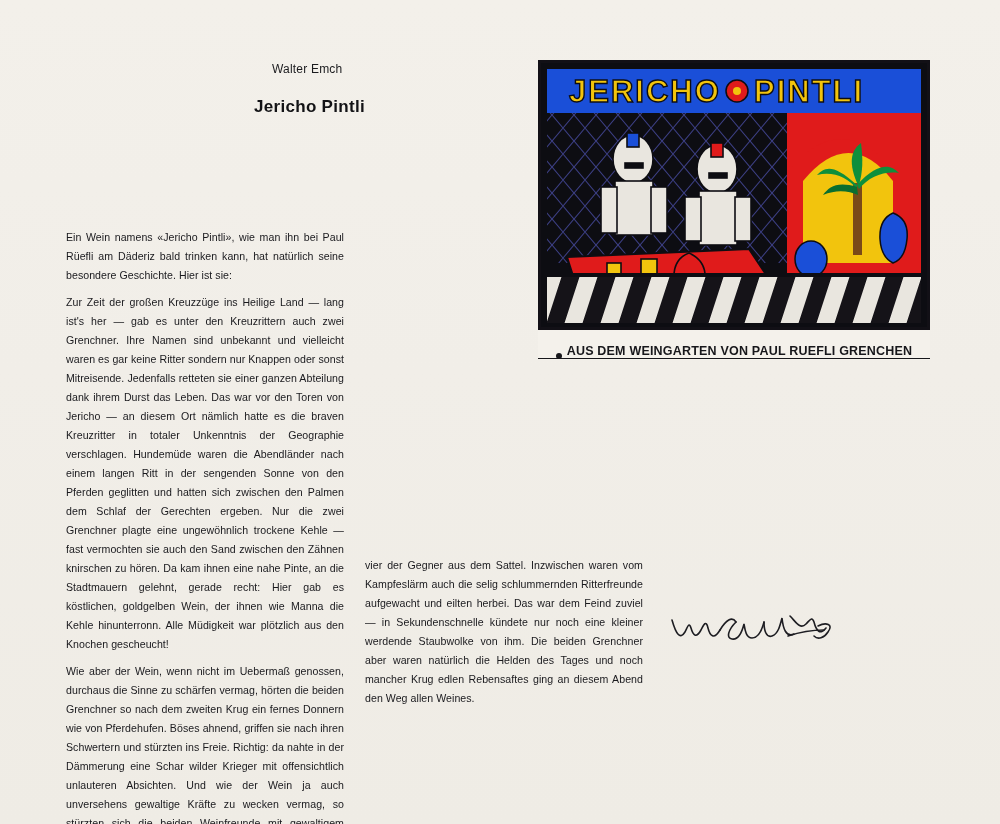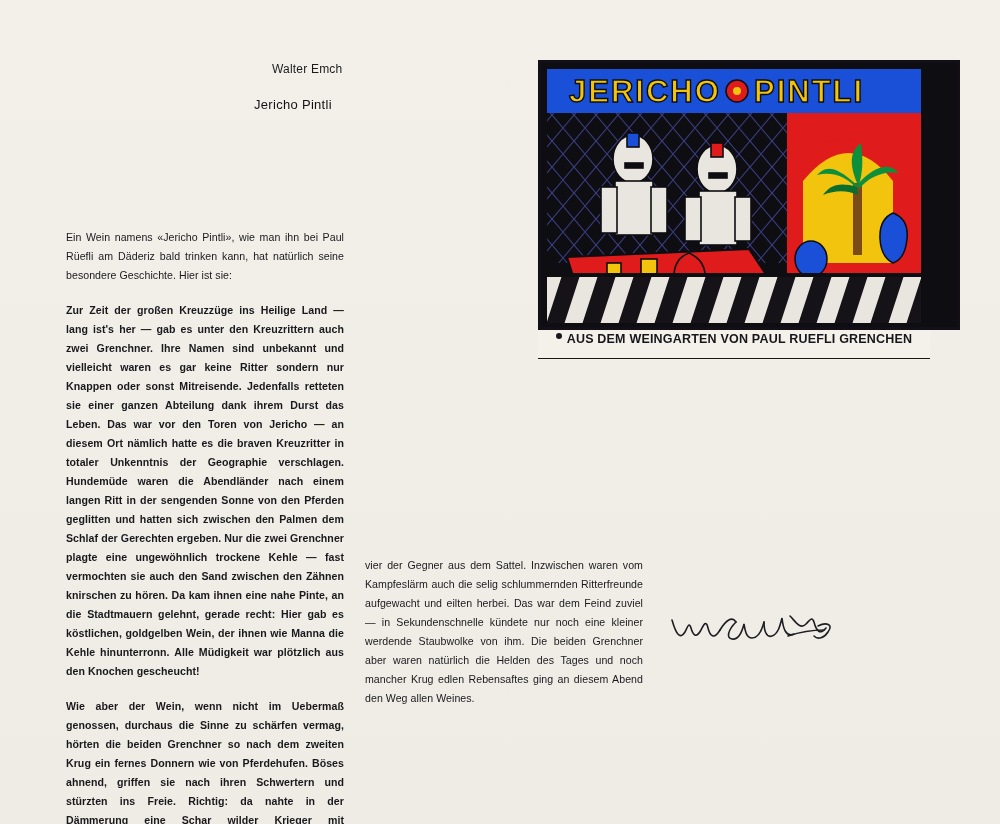--- a/index.html
+++ b/index.html
@@ -27,60 +27,60 @@
     left: 272px;
     top: 62px;
     font-size: 12px;
     letter-spacing: 0.2px;
     color: #1b1b1e;
   }
   .title {
     position: absolute;
     left: 254px;
     top: 97px;
-    font-size: 13px;
-    font-weight: 400;
+    font-size: 17px;
+    font-weight: 700;
     letter-spacing: 0.3px;
     color: #131316;
   }
 
   
   .art-frame {
     position: absolute;
     left: 538px;
     top: 60px;
     width: 392px;
     height: 300px;
     background: #f4f1eb;
     box-sizing: border-box;
   }
   .art-inner {
     position: absolute;
     left: 0;
     top: 0;
-    width: 422px;
+    width: 392px;
     height: 270px;
     background: #0d0d12;
     border: 3px solid #121016;
     box-sizing: border-box;
     overflow: hidden;
   }
   .art-caption {
     position: absolute;
     left: 0;
     top: 272px;
     width: 392px;
     height: 26px;
     font-family: "Liberation Sans", sans-serif;
     font-size: 12.5px;
     font-weight: 700;
     letter-spacing: 0.2px;
     color: #17171b;
     display: flex;
-    align-items: flex-start;
+    align-items: flex-end;
     justify-content: center;
     text-align: center;
     border-bottom: 1.5px solid #17171b;
   }
   .art-caption .cap-dot {
     display: inline-block;
     width: 6px; height: 6px;
     border-radius: 50%;
     background: #17171b;
     margin-right: 5px;
@@ -91,21 +91,21 @@
   
   .col {
     position: absolute;
     font-size: 10.6px;
     line-height: 19px;
     text-align: justify;
     color: #19191d;
     letter-spacing: 0.05px;
   }
   .col p { margin: 0 0 0 0; }
-  .col p + p { margin-top: 16px; font-weight: bold; }
+  .col p + p { margin-top: 8px; }
 
   #col-a {
     left: 66px;
     top: 228px;
     width: 278px;
   }
   #col-b {
     left: 365px;
     top: 556px;
     width: 278px;

